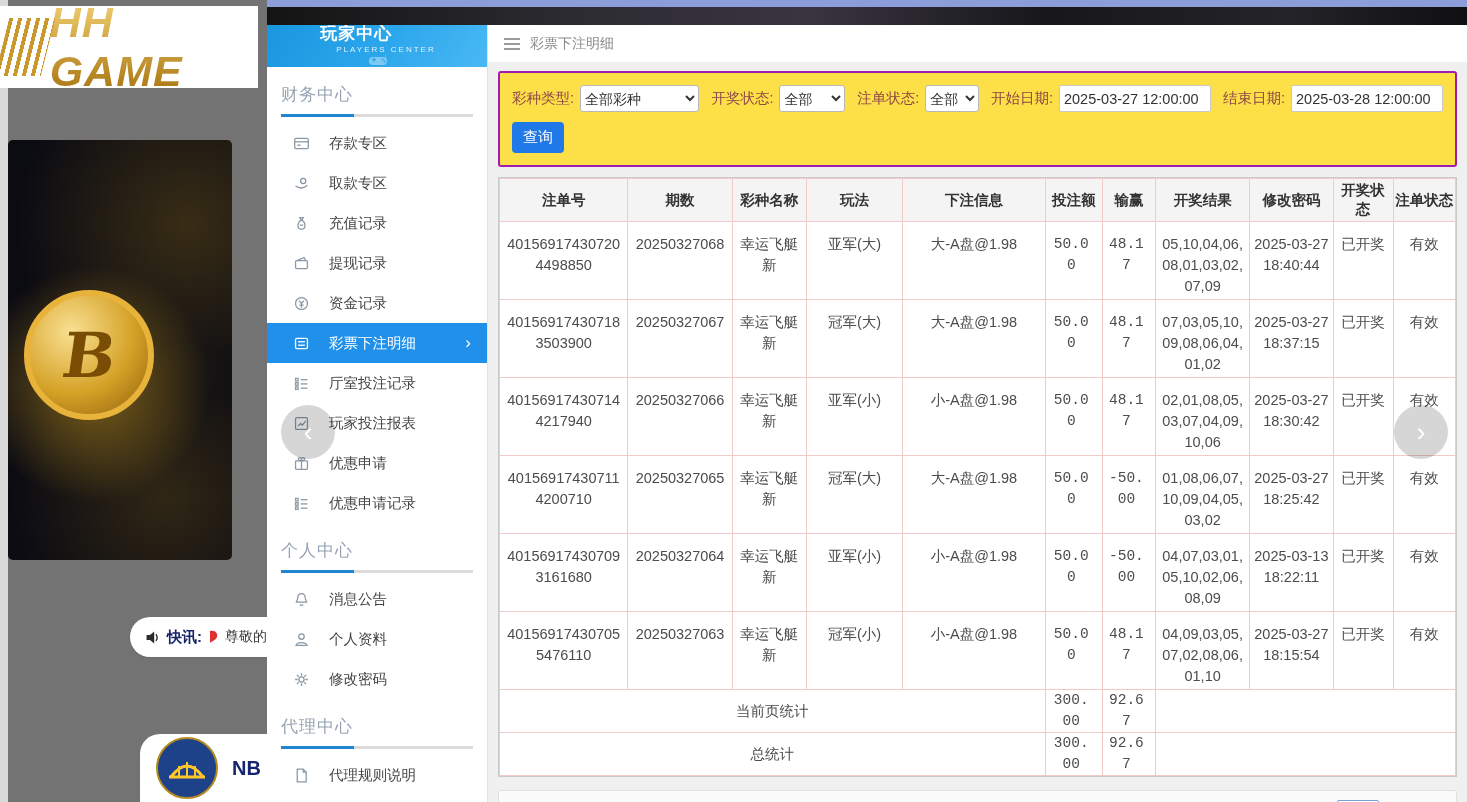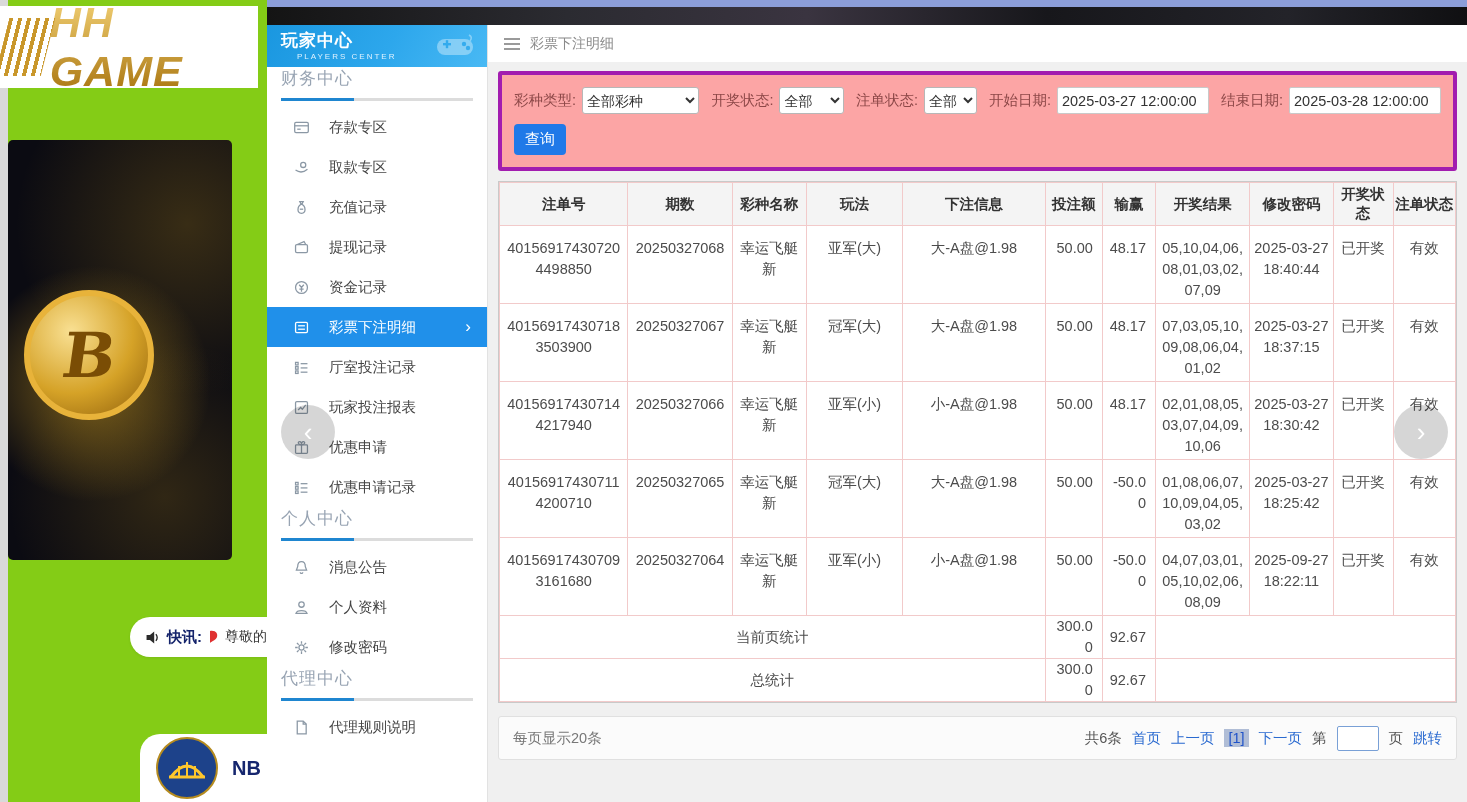--- a/index.html
+++ b/index.html
@@ -1,19 +1,19 @@
 <!DOCTYPE html>
 <html><head>
 <meta charset="utf-8">
 <style>
   html,body{margin:0;padding:0;}
   body{width:1467px;height:802px;position:relative;overflow:hidden;background:#e9e9e9;
        font-family:"Liberation Sans",sans-serif;-webkit-font-smoothing:antialiased;}
   
-  #left-col{position:absolute;left:0;top:0;width:293px;height:802px;background:#84cc16;}
+  #left-col{position:absolute;left:0;top:0;width:293px;height:802px;background:#737373;}
   #left-gutter{position:absolute;left:0;top:0;width:8px;height:802px;background:#d9d9d9;}
   #logo-strip{position:absolute;left:0;top:6px;width:258px;height:82px;background:#fff;
               display:flex;align-items:center;overflow:hidden;}
   .logo-bars{display:inline-block;width:46px;height:58px;margin-left:2px;transform:skewX(-14deg);
              background:repeating-linear-gradient(90deg,#c9972b 0 4px,transparent 4px 9px);}
   .logo-text{font-size:43px;font-style:italic;font-weight:bold;letter-spacing:1px;margin-left:2px;
              background:linear-gradient(#f2d074,#a8740f);-webkit-background-clip:text;background-clip:text;color:transparent;}
   #btc-image{position:absolute;left:8px;top:140px;width:224px;height:420px;border-radius:5px;
              background:radial-gradient(circle at 38% 58%,rgba(216,164,32,.55),rgba(216,164,32,0) 42%),
                         radial-gradient(circle at 80% 20%,rgba(216,164,32,.22),rgba(216,164,32,0) 45%),
@@ -38,57 +38,57 @@
             display:flex;align-items:center;justify-content:center;flex:none;}
   .nba-text{font-size:20px;font-weight:bold;color:#16266e;}
   
   #main{position:absolute;left:267px;top:0;width:1200px;height:802px;}
   #lav-bar{height:7px;background:#8c9ed9;}
   #dark-strip{height:18px;background:linear-gradient(90deg,#141414,#2b2b31 25%,#3a3440 45%,#17171b 65%,#232329 85%,#101012);}
   #panel{position:absolute;left:0;top:25px;right:0;bottom:0;display:flex;}
   
   #sidebar{width:220px;background:#fff;border-right:1px solid #e2e2e2;flex:none;overflow:hidden;}
   .sb-header{height:42px;background:linear-gradient(120deg,#1a97e0,#2da7ec 55%,#49b9f4);
-             display:flex;align-items:center;justify-content:space-between;padding:0 12px 0 14px;}
+             display:flex;align-items:center;justify-content:space-between;padding:0 12px 0 14px;flex-direction:column;}
   .sb-title{color:#fff;font-size:17px;font-weight:bold;letter-spacing:1px;line-height:1;}
   .sb-sub{color:#dff2ff;font-size:8px;letter-spacing:2px;margin-top:3px;padding-left:16px;}
   #side-menu{padding:0 14px;}
-  .sec-title{font-size:17px;color:#98a4b3;letter-spacing:1px;}
+  .sec-title{margin-top:16px;font-size:17px;color:#98a4b3;letter-spacing:1px;}
   .sec-rule{height:3px;margin:8px 0 6px;background:linear-gradient(to right,#1f86d0 0,#1f86d0 38%,#dcdcdc 38%,#dcdcdc 100%);}
   .menu-item{display:flex;align-items:center;height:40px;padding:0 6px 0 12px;font-size:14.5px;color:#454545;cursor:pointer;}
   .menu-item .mi-icon{width:18px;height:18px;margin-right:18px;color:#8b98a5;flex:none;display:flex;align-items:center;}
   .menu-item.active{background:#2090ea;color:#fff;margin:0 -14px;padding:0 16px 0 26px;}
   .menu-item.active .mi-icon{color:#fff;}
   .mi-chevron{margin-left:auto;font-size:17px;color:#fff;}
   
   #content{flex:1;background:#f0f0f0;overflow:hidden;}
   #topbar{height:37px;background:#fff;display:flex;align-items:center;padding-left:16px;gap:10px;}
   .hamburger{display:inline-flex;flex-direction:column;gap:3px;cursor:pointer;}
   .hamburger i{display:block;width:16px;height:2px;background:#9a9a9a;}
   .tb-title{font-size:14px;color:#8a8a8a;}
-  #filter-panel{margin:9px 10px 0;background:#fca5a5;border:4px solid #a21caf;border-radius:3px;padding:12px;}
+  #filter-panel{margin:9px 10px 0;background:#fde047;border:2px solid #a21caf;border-radius:3px;padding:12px;}
   .filter-row{display:flex;align-items:center;gap:6px;font-size:14.5px;flex-wrap:nowrap;}
   .filter-row label{color:#8d4848;margin-left:6px;white-space:nowrap;}
   .filter-row label:first-child{margin-left:0;}
   .sel{height:27px;border:1px solid #b7b7b7;border-radius:3px;background:#fff;color:#333;font-size:14px;
        font-family:"Liberation Sans",sans-serif;}
   .w120{width:120px;} .w64{width:66px;} .w52{width:54px;}
   .date{width:142px;height:25px;border:1px solid #c9c9c9;border-radius:2px;color:#333;font-size:14.5px;
         padding:0 4px;font-family:"Liberation Sans",sans-serif;}
   .btn-query{margin-top:10px;width:52px;height:31px;background:#2079e8;color:#fff;border:none;border-radius:4px;
              font-size:15px;cursor:pointer;font-family:"Liberation Sans",sans-serif;}
   
   #table-wrap{margin:10px 10px 0;background:#fff;border:1px solid #c9c9c9;}
   #bet-table{width:100%;border-collapse:collapse;table-layout:fixed;}
   #bet-table th{background:#f4f4f4;height:38px;font-size:14.5px;color:#333;font-weight:bold;
                 border:1px solid #f2caca;padding:2px 1px;}
   #bet-table td{font-size:14.5px;color:#4c4c4c;text-align:center;border:1px solid #f2caca;
                 padding:12px 4px 0;vertical-align:top;word-break:break-all;line-height:1.45;}
   #bet-table tr.data-row{height:78px;}
-  #bet-table td.num{text-align:right;padding-right:9px;}
+  #bet-table td.num{padding-right:9px;font-family:Liberation Mono, monospace;}
   #bet-table tr.sum-row{height:40px;}
   #bet-table tr.sum-row td{vertical-align:middle;padding:0 4px;}
   #bet-table tr.sum-row td.num{padding-right:9px;}
   
   #footer-bar{margin:13px 10px 0;height:42px;background:#fbfbfb;border:1px solid #e0e0e0;border-radius:3px;
               display:flex;justify-content:space-between;align-items:center;padding:0 14px;font-size:14.5px;}
   .fp-left{color:#777;}
   .fp-right{display:flex;align-items:center;gap:10px;}
   .pg-total{color:#555;}
   .pg-link{color:#2a6ad0;cursor:pointer;text-decoration:none;}
@@ -418,21 +418,34 @@
               </tr>
               <tr class="data-row">
                 <td>401569174307093161680</td>
                 <td>20250327064</td>
                 <td>幸运飞艇新</td>
                 <td>亚军(小)</td>
                 <td>小-A盘@1.98</td>
                 <td class="num">50.00</td>
                 <td class="num">-50.00</td>
                 <td>04,07,03,01,05,10,02,06,08,09</td>
-                <td>2025-09-27 18:22:11</td>
+                <td>2025-03-13 18:22:11</td>
+                <td>已开奖</td>
+                <td>有效</td>
+              </tr>
+              <tr class="data-row">
+                <td>401569174307055476110</td>
+                <td>20250327063</td>
+                <td>幸运飞艇新</td>
+                <td>冠军(小)</td>
+                <td>小-A盘@1.98</td>
+                <td class="num">50.00</td>
+                <td class="num">48.17</td>
+                <td>04,09,03,05,07,02,08,06,01,10</td>
+                <td>2025-03-27 18:15:54</td>
                 <td>已开奖</td>
                 <td>有效</td>
               </tr>
               <tr class="sum-row">
                 <td colspan="5">当前页统计</td>
                 <td class="num">300.00</td>
                 <td class="num">92.67</td>
                 <td colspan="4"></td>
               </tr>
               <tr class="sum-row">

